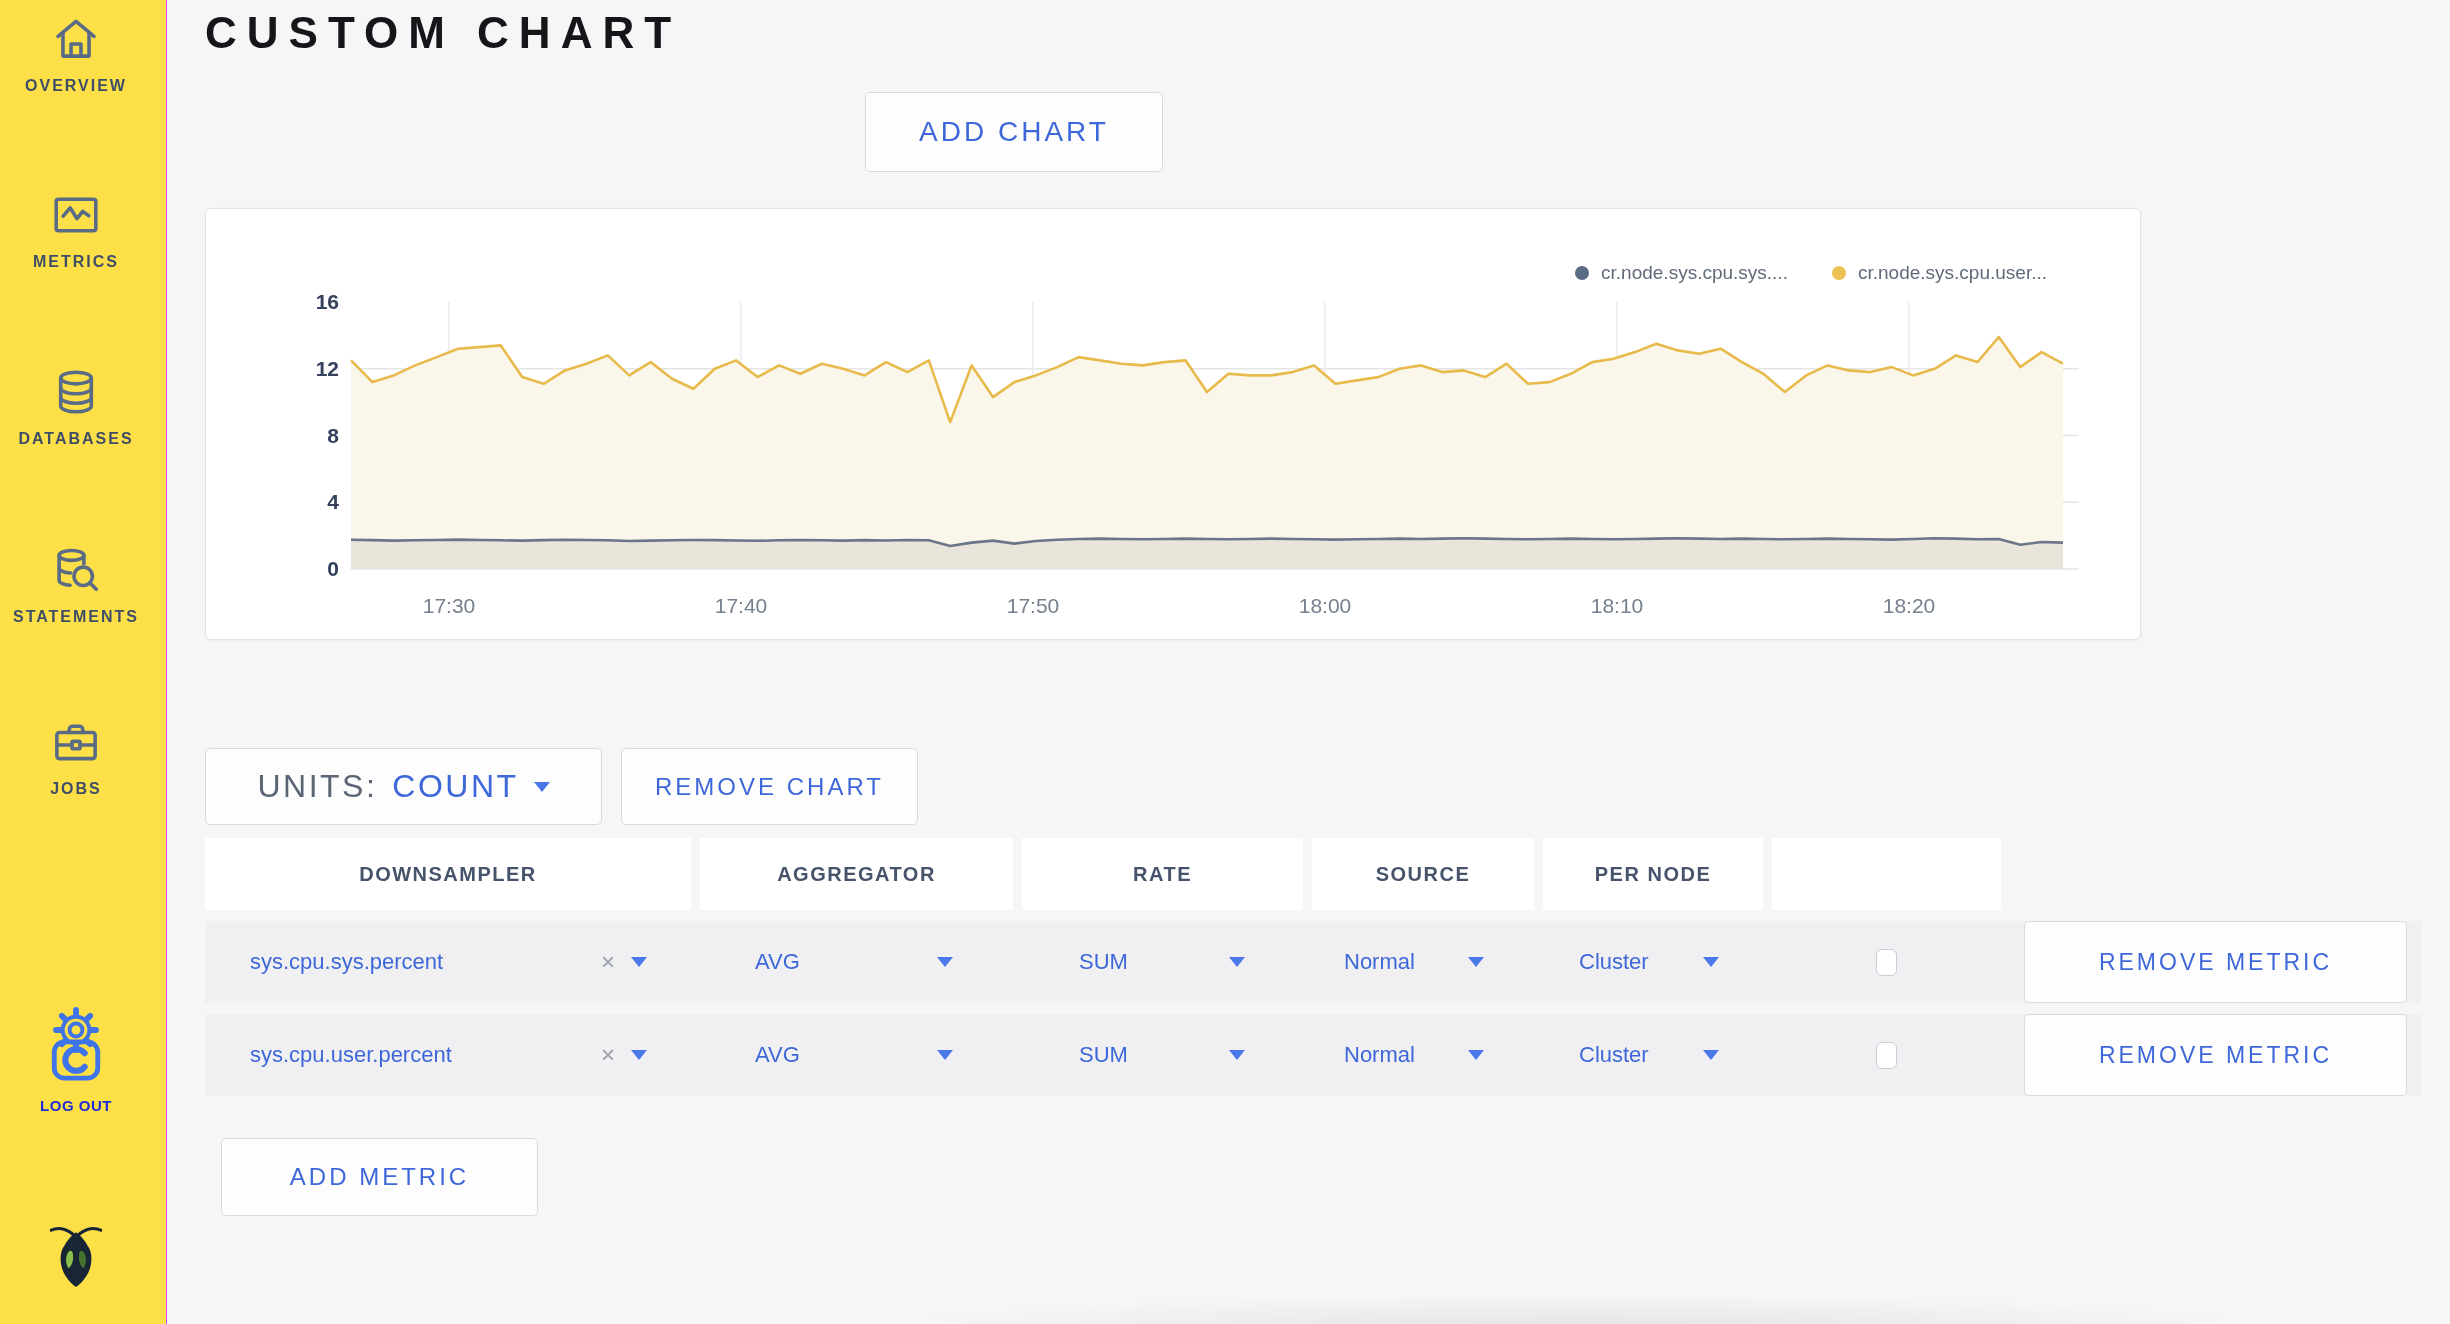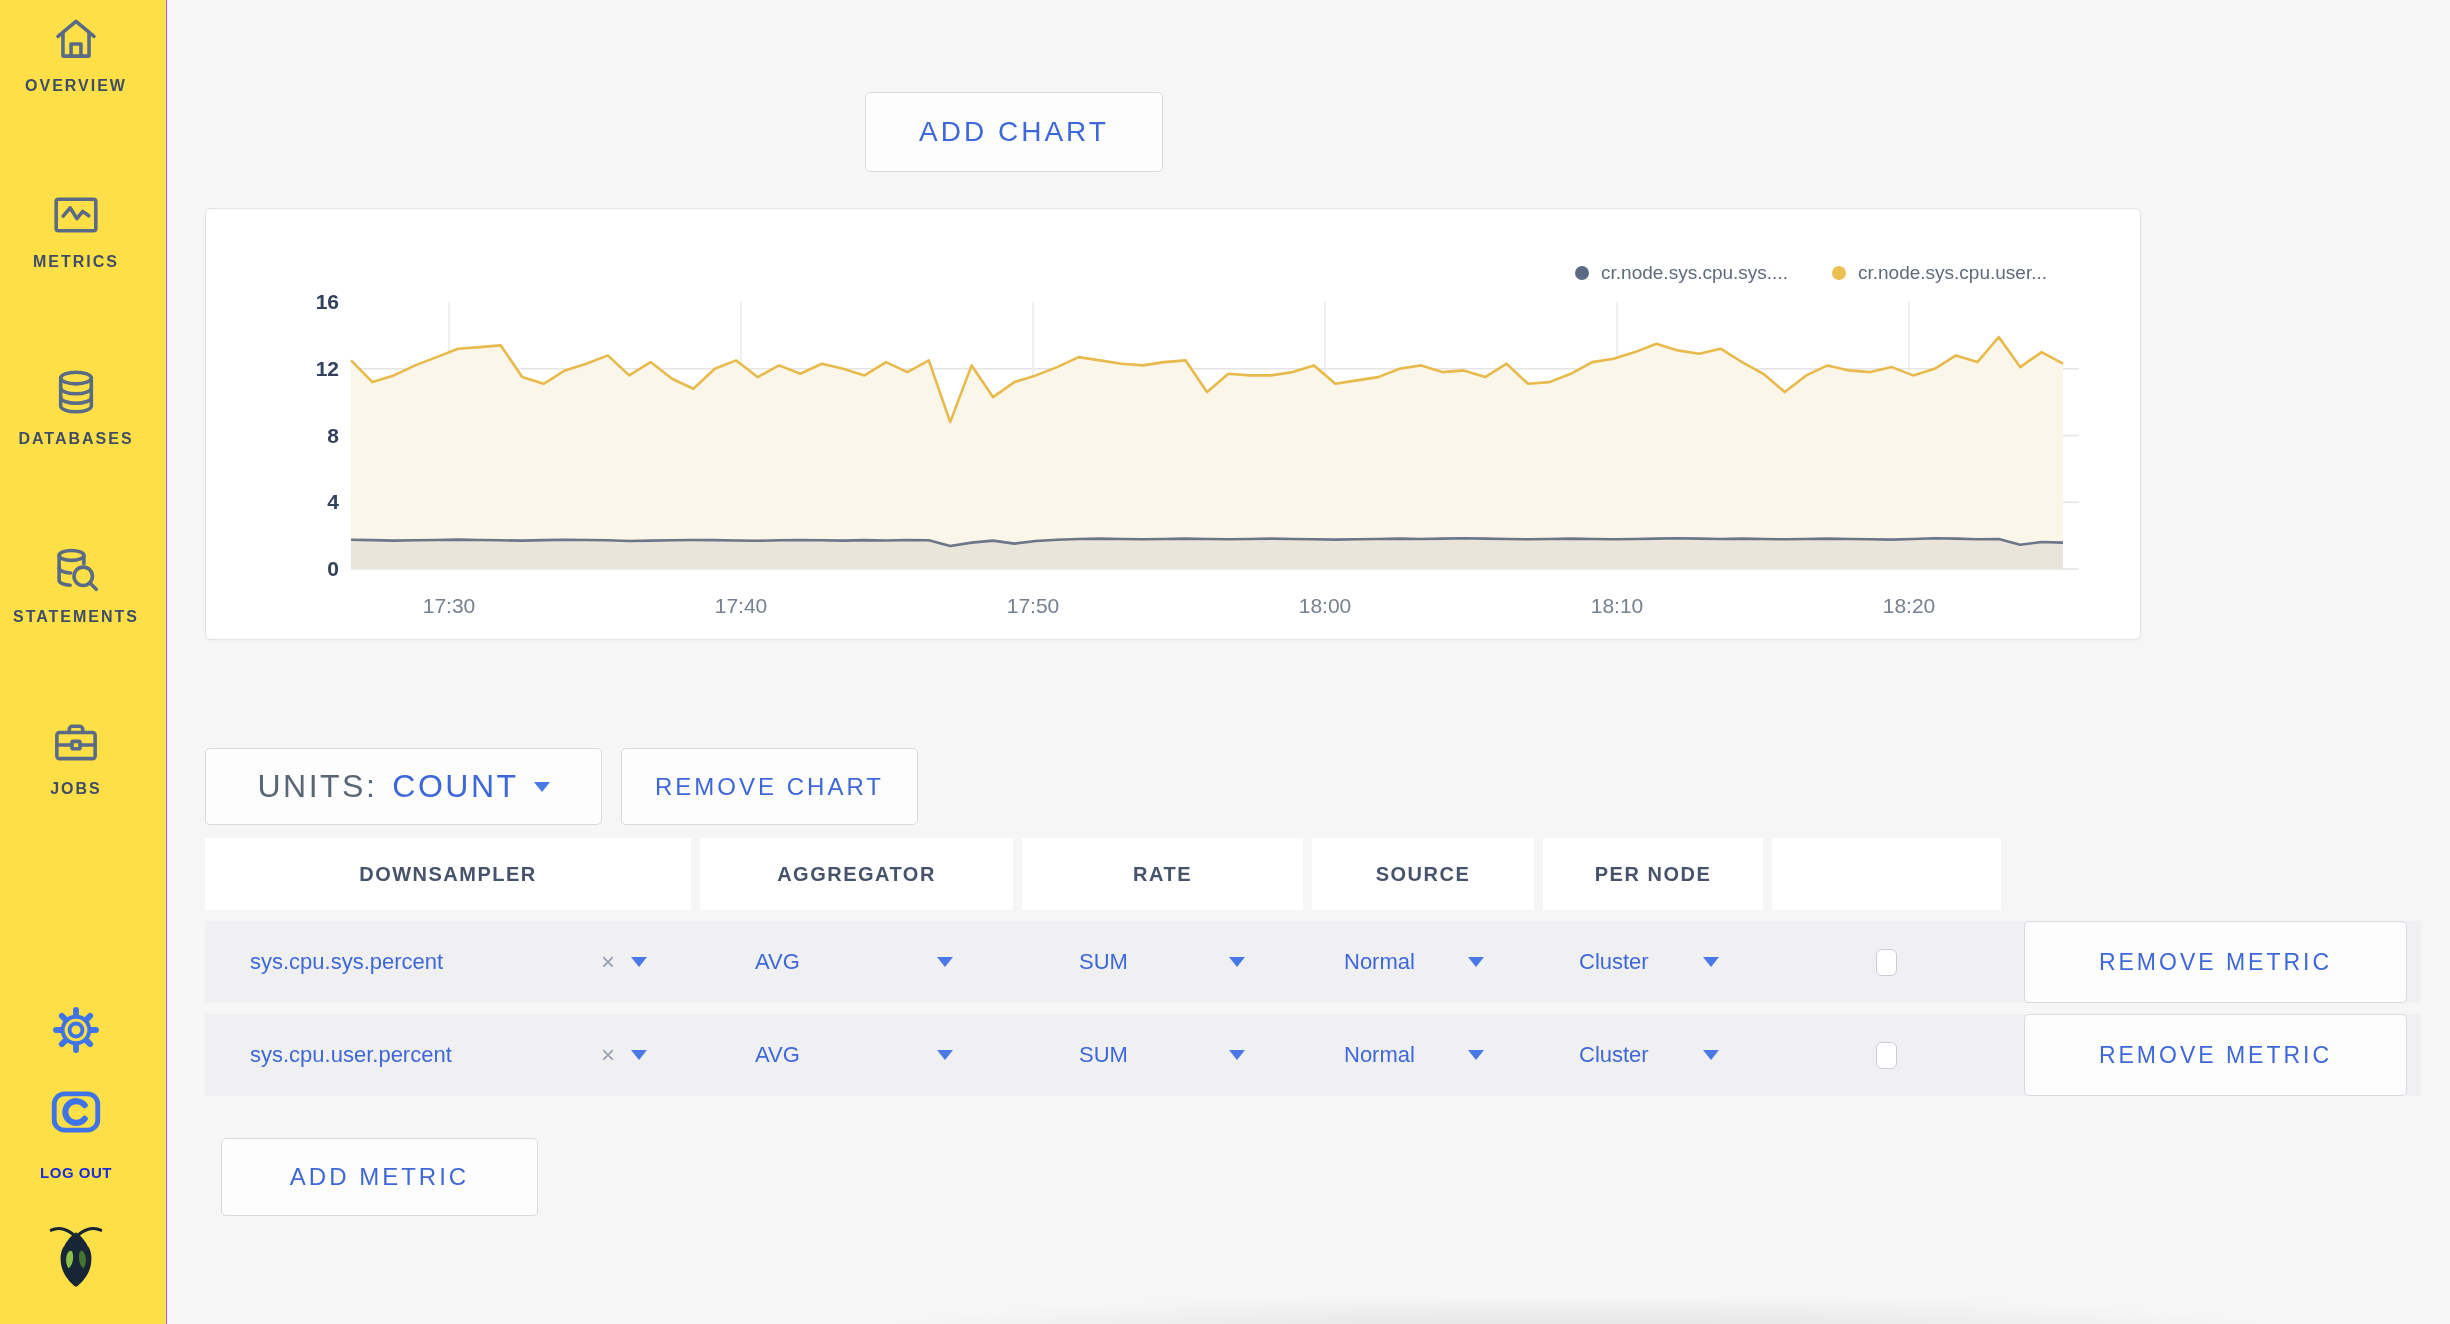--- a/index.html
+++ b/index.html
@@ -146,21 +146,21 @@
           <path d="M4.8 12 H2.4"></path>
           <path d="M12 19.2 V21.6"></path>
         <path d="M17.1 6.9 L18.8 5.2"></path>
           <path d="M6.9 6.9 L5.2 5.2"></path>
           <path d="M6.9 17.1 L5.2 18.8"></path>
           <path d="M17.1 17.1 L18.8 18.8"></path>
       </g>
     </svg>
   </div>
 
-  <div class="side-item" style="top:1083px; gap:23px">
+  <div class="side-item" style="top:1031px; gap:8px">
     <svg class="stroke-ic" viewBox="0 0 24 24" style="width:58px;height:58px;color:#3f74e8">
       <rect x="3" y="4.5" width="18" height="15" rx="4.2" stroke-width="2"></rect>
       <path d="M15.6 9.2 A4.5 4.5 0 1 0 15.6 14.8" stroke-width="2.5"></path>
     </svg>
     <span class="logout-label">LOG OUT</span>
   </div>
 
   <div class="side-item" style="top:1222px">
     <svg viewBox="0 0 52 66" style="width:54px;height:68px">
       <path d="M26 16 C22 8 10 4 2 8" fill="none" stroke="#172535" stroke-width="3" stroke-linecap="round"></path>
@@ -168,20 +168,21 @@
       <path d="M26 10 C30 13 36 19 38 25 C30 20.5 22 20.5 14 25 C16 19 22 13 26 10 Z" fill="#172535"></path>
       <path d="M14 24 C10 30 10 41 14 49 C18 57 24 62 26 63 C28 62 34 57 38 49 C42 41 42 30 38 24 C30 20 22 20 14 24 Z" fill="#172535"></path>
       <path d="M20 28 C16 30.5 15 39 18.5 45 C22.5 42.5 24 36 22.8 30 C22.3 28.3 21.4 27.4 20 28 Z" fill="#8bc149"></path>
       <path d="M32 28 C36 30.5 37 39 33.5 45 C29.5 42.5 28 36 29.2 30 C29.7 28.3 30.6 27.4 32 28 Z" fill="#44722f"></path>
     </svg>
   </div>
 </nav>
 
 <main class="main">
 
+  <h1 class="page-title">CUSTOM CHART</h1>
 
 
   <button class="btn add-chart-btn">ADD CHART</button>
 
   <section class="chart-card">
     <svg id="chart-svg" width="1936" height="432" viewBox="0 0 1936 432">
         <line x1="145" y1="360" x2="1873" y2="360" stroke="#e5e5e5" stroke-width="1.6"></line>
         <line x1="145" y1="293.25" x2="1873" y2="293.25" stroke="#e5e5e5" stroke-width="1.6"></line>
         <line x1="145" y1="226.5" x2="1873" y2="226.5" stroke="#e5e5e5" stroke-width="1.6"></line>
         <line x1="145" y1="159.75" x2="1873" y2="159.75" stroke="#e5e5e5" stroke-width="1.6"></line>

